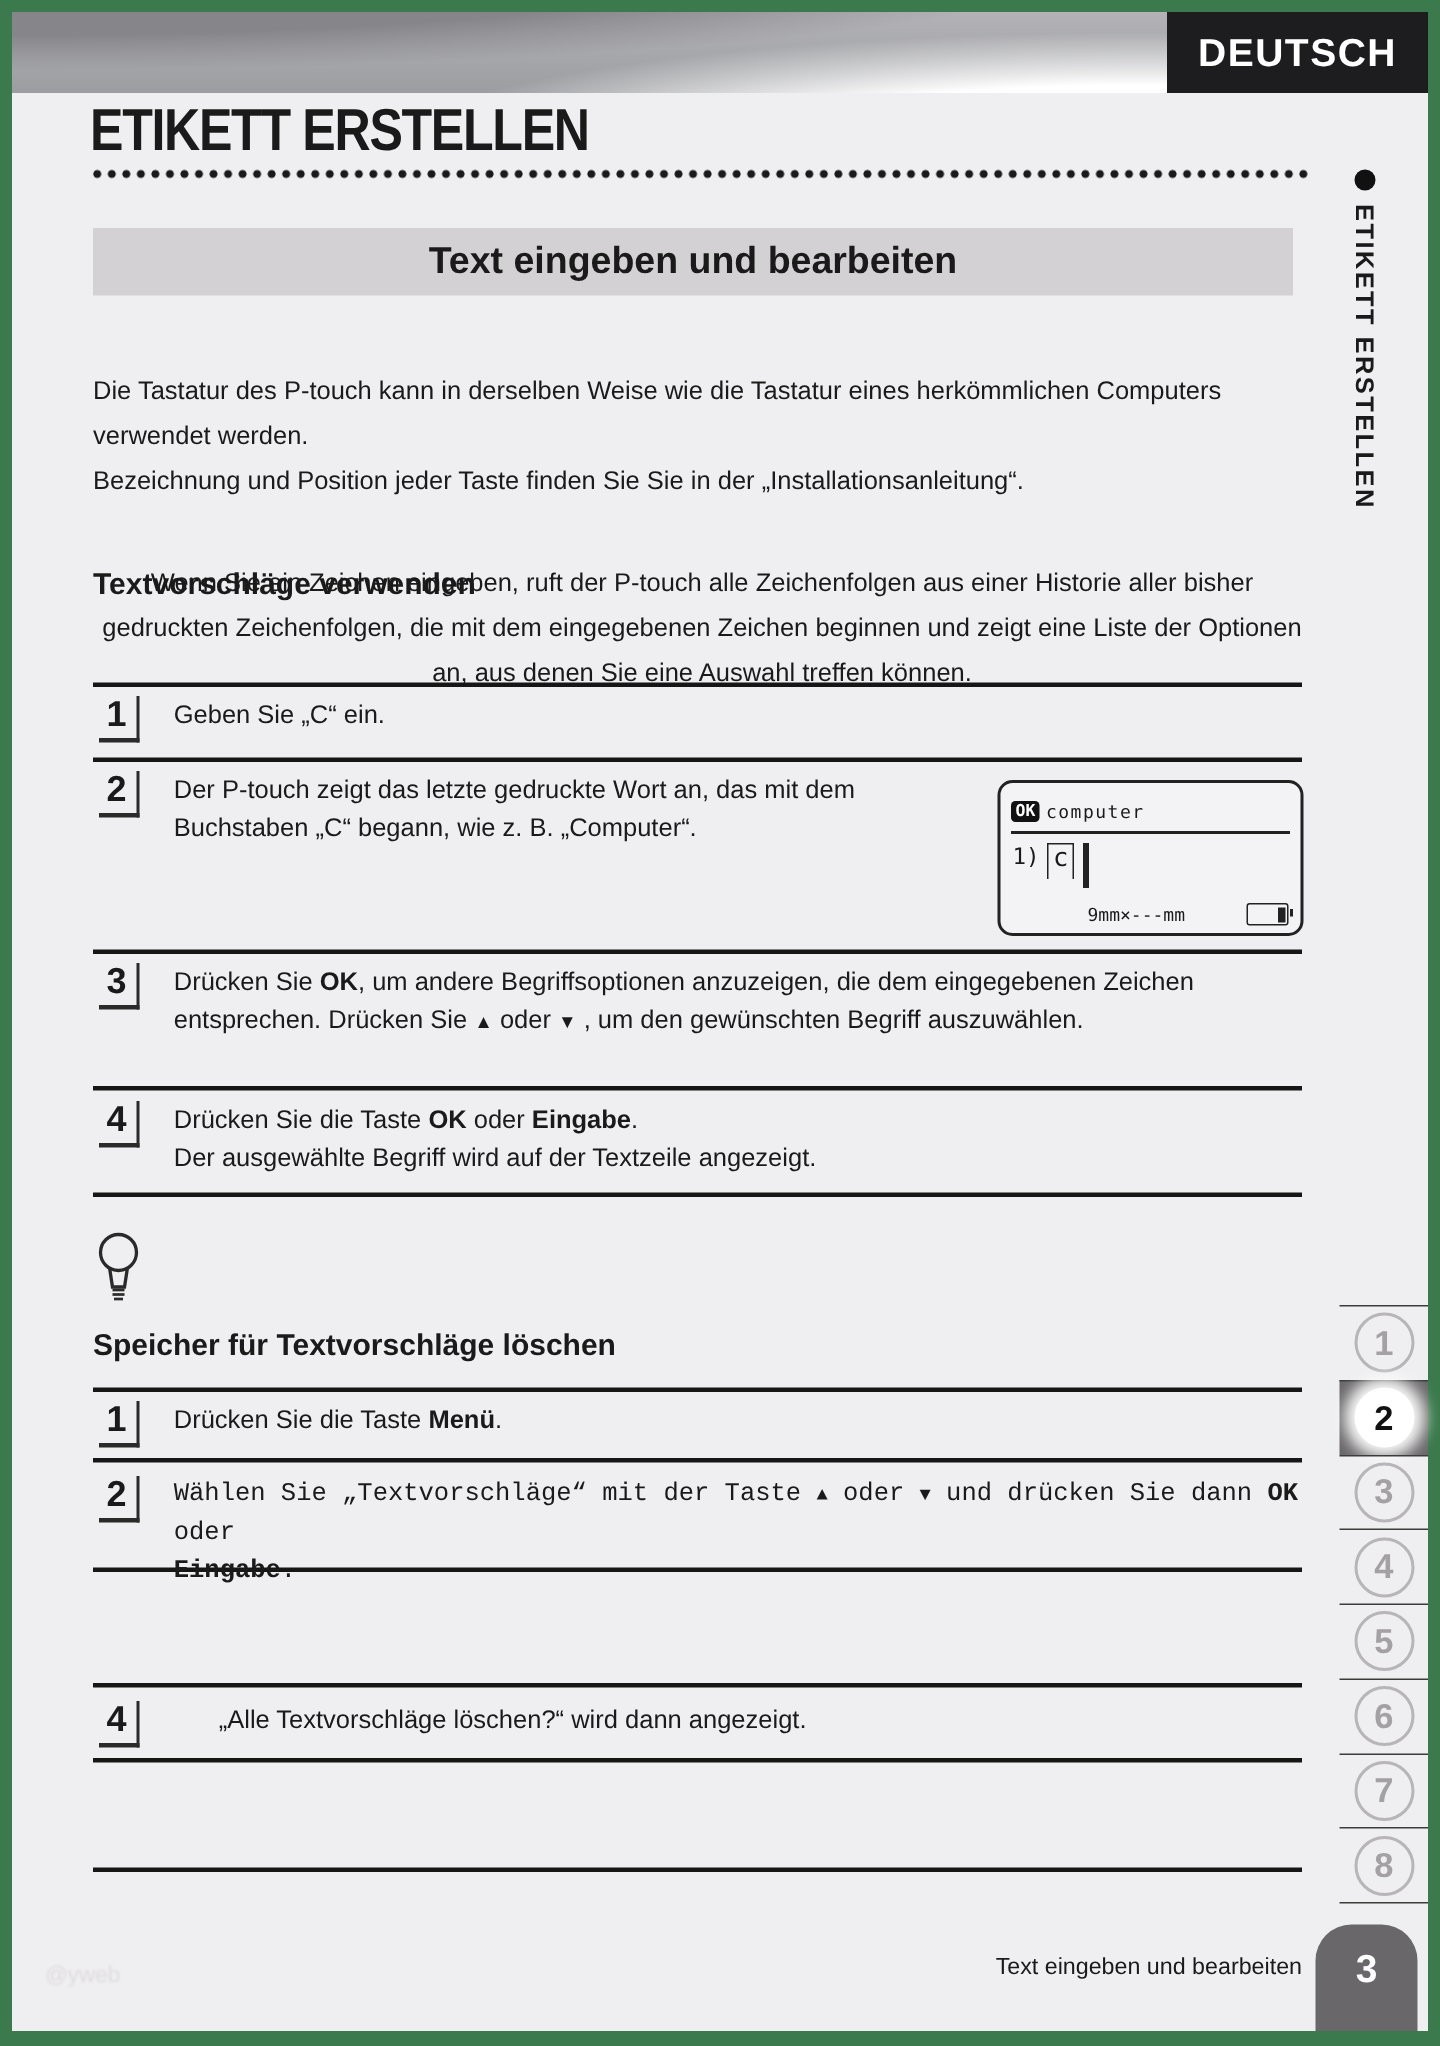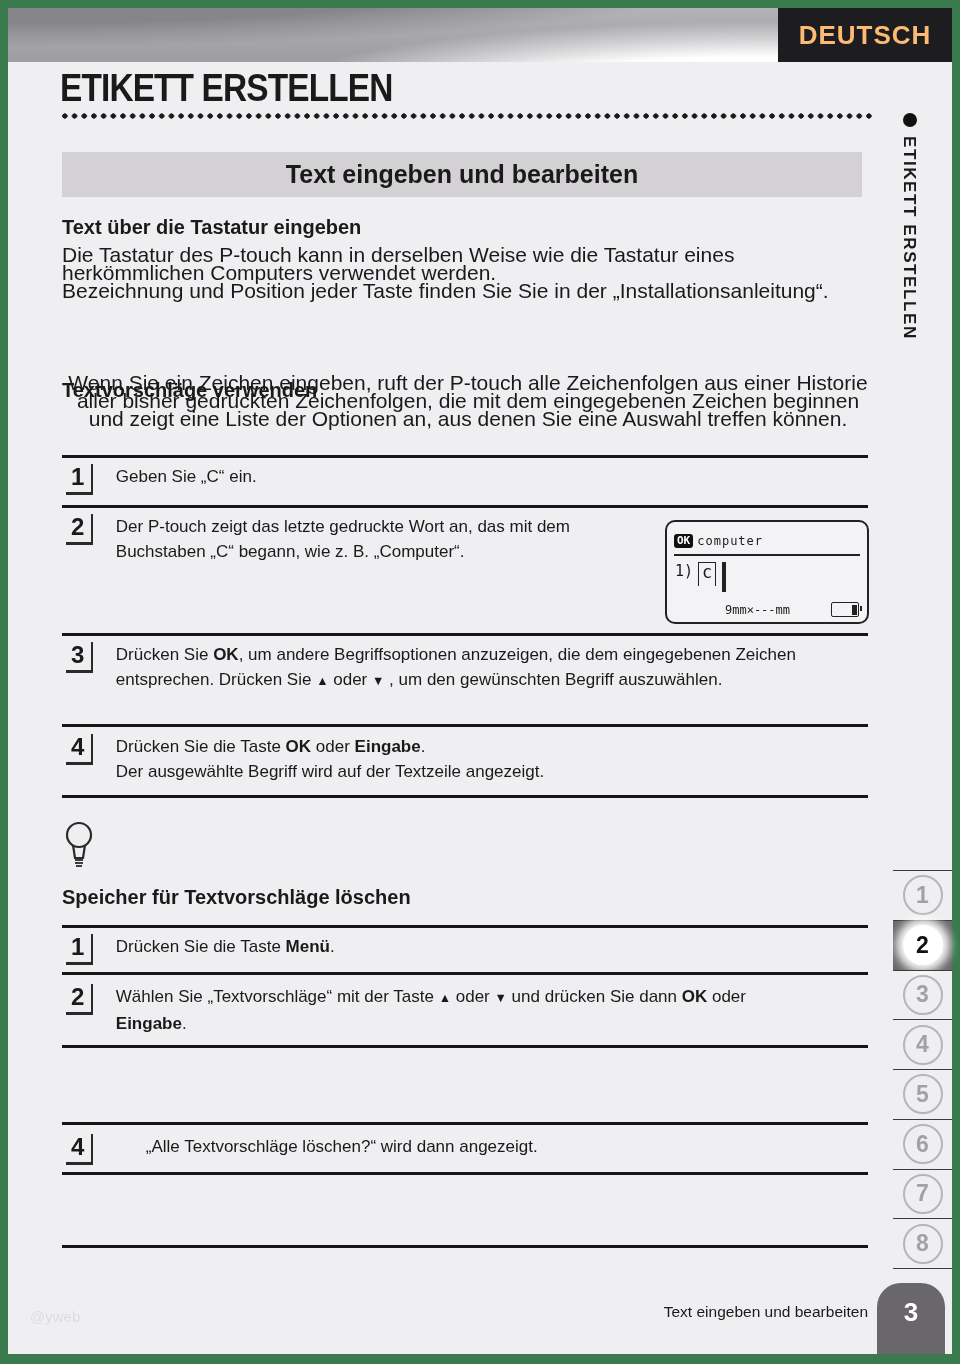--- a/index.html
+++ b/index.html
@@ -7,40 +7,40 @@
         font-family:"Liberation Sans",sans-serif;color:#1a1a1a;}
   .page{position:absolute;left:8px;top:8px;right:8px;bottom:10px;background:#efeef0;}
 
   
   .banner{position:absolute;left:8px;top:8px;width:770px;height:54px;
     background:
       radial-gradient(95% 210% at 98% 170%, #ffffff 38%, rgba(255,255,255,0) 69%),
       radial-gradient(120% 170% at 0% -60%, #85858a 52%, rgba(0,0,0,0) 78%),
       linear-gradient(to bottom,#b3b3b7,#9c9da1);}
   .langbox{position:absolute;left:778px;top:8px;width:174px;height:54px;background:#1d1d1f;
-    display:flex;align-items:center;justify-content:center;color:#fdba74;font-weight:bold;
+    display:flex;align-items:center;justify-content:center;color:#ffffff;font-weight:bold;
     font-size:26px;letter-spacing:1px;}
 
   .chapter{position:absolute;left:60px;top:66px;font-size:38px;font-weight:bold;
     transform:scaleX(.88) scaleY(1.04);transform-origin:left top;letter-spacing:-1px;white-space:nowrap;}
   .dots{position:absolute;left:60px;top:111px;width:812px;height:10px;
     background-image:radial-gradient(circle,#1a1a1a 2.4px,transparent 2.9px);
     background-size:9.7px 10px;background-position:0 50%;background-repeat:repeat-x;}
 
   
   .side-bullet{position:absolute;left:903px;top:113px;width:14px;height:14px;border-radius:50%;background:#111;}
   .side-label{position:absolute;left:899px;top:136px;writing-mode:vertical-rl;
     font-weight:bold;font-size:17px;letter-spacing:1.6px;white-space:nowrap;}
 
   .section-banner{position:absolute;left:62px;top:152px;width:800px;height:45px;background:#d3d1d3;
     display:flex;align-items:center;justify-content:center;font-size:25px;font-weight:bold;}
 
   .h2{position:absolute;font-size:20px;font-weight:bold;}
   .h2a{left:62px;top:216px;} .h2b{left:62px;top:344px;margin-top:35px;} .h2c{left:62px;top:886px;}
-  .para{position:absolute;left:62px;width:812px;font-size:21px;line-height:18px;}
+  .para{position:absolute;left:62px;width:812px;font-size:17px;line-height:30px;}
   .pa1{top:246px;} .pa2{top:374px;text-align:center;}
 
   .rule{position:absolute;left:62px;width:806px;height:3px;background:#161616;}
 
   .steprow{position:absolute;left:66px;}
   .stepnum{display:inline-block;vertical-align:top;font-size:24px;font-weight:bold;line-height:26px;
     padding:0 7px 2px 5px;border-right:2.5px solid #2a2a2a;border-bottom:3px solid #2a2a2a;}
   .steptext{display:inline-block;vertical-align:top;margin-left:18px;font-size:17px;line-height:25px;}
   .b{font-weight:bold;}
   .ar{font-size:12.5px;}
@@ -99,21 +99,20 @@
   <div class="chapter">ETIKETT ERSTELLEN</div>
   <div class="dots"></div>
 
   <div class="side-bullet"></div>
   <div class="side-label">ETIKETT ERSTELLEN</div>
 
   <div class="section-banner">
     <span>Text eingeben und bearbeiten</span>
   </div>
 
-  <div class="h2 h2a">Text über die Tastatur eingeben</div>
   <div class="para pa1" style="white-space:pre-line;">Die Tastatur des P-touch kann in derselben Weise wie die Tastatur eines herkömmlichen Computers verwendet werden.
 Bezeichnung und Position jeder Taste finden Sie Sie in der „Installationsanleitung“.</div>
 
   <div class="h2 h2b">Textvorschläge verwenden</div>
   <div class="para pa2">Wenn Sie ein Zeichen eingeben, ruft der P-touch alle Zeichenfolgen aus einer Historie aller bisher gedruckten Zeichenfolgen, die mit dem eingegebenen Zeichen beginnen und zeigt eine Liste der Optionen an, aus denen Sie eine Auswahl treffen können.</div>
 
   <div class="rule" style="top:455px;"></div>
   <div class="rule" style="top:505px;"></div>
   <div class="rule" style="top:633px;"></div>
   <div class="rule" style="top:724px;"></div>
@@ -170,21 +169,21 @@
   <div class="rule" style="top:1122px;"></div>
   <div class="rule" style="top:1172px;"></div>
   <div class="rule" style="top:1245px;"></div>
 
   <div class="steprow" style="top:934px;">
     <span class="stepnum">1</span>
     <div class="steptext" style="width:742px;"><span>Drücken Sie die Taste </span><span class="b">Menü</span><span>.</span></div>
   </div>
   <div class="steprow" style="top:984px;">
     <span class="stepnum">2</span>
-    <div class="steptext" style="width:752px;"><span>Wählen Sie „Textvorschläge“ mit der Taste </span><span class="ar">▲</span><span> oder </span><span class="ar">▼</span><span> und drücken Sie dann </span><span class="b">OK</span><span> oder</span><br><span class="b">Eingabe</span><span>.</span></div>
+    <div class="steptext" style="width:752px;font-family:Liberation Mono, monospace;"><span>Wählen Sie „Textvorschläge“ mit der Taste </span><span class="ar">▲</span><span> oder </span><span class="ar">▼</span><span> und drücken Sie dann </span><span class="b">OK</span><span> oder</span><br><span class="b">Eingabe</span><span>.</span></div>
   </div>
   <div class="steprow" style="top:1134px;">
     <span class="stepnum">4</span>
     <div class="steptext" style="width:742px;margin-left:48px;"><span>„Alle Textvorschläge löschen?“ wird dann angezeigt.</span></div>
   </div>
 
   <div class="tabs">
     <div class="tabcell">
         <div class="tabcircle">1</div>
       </div>

